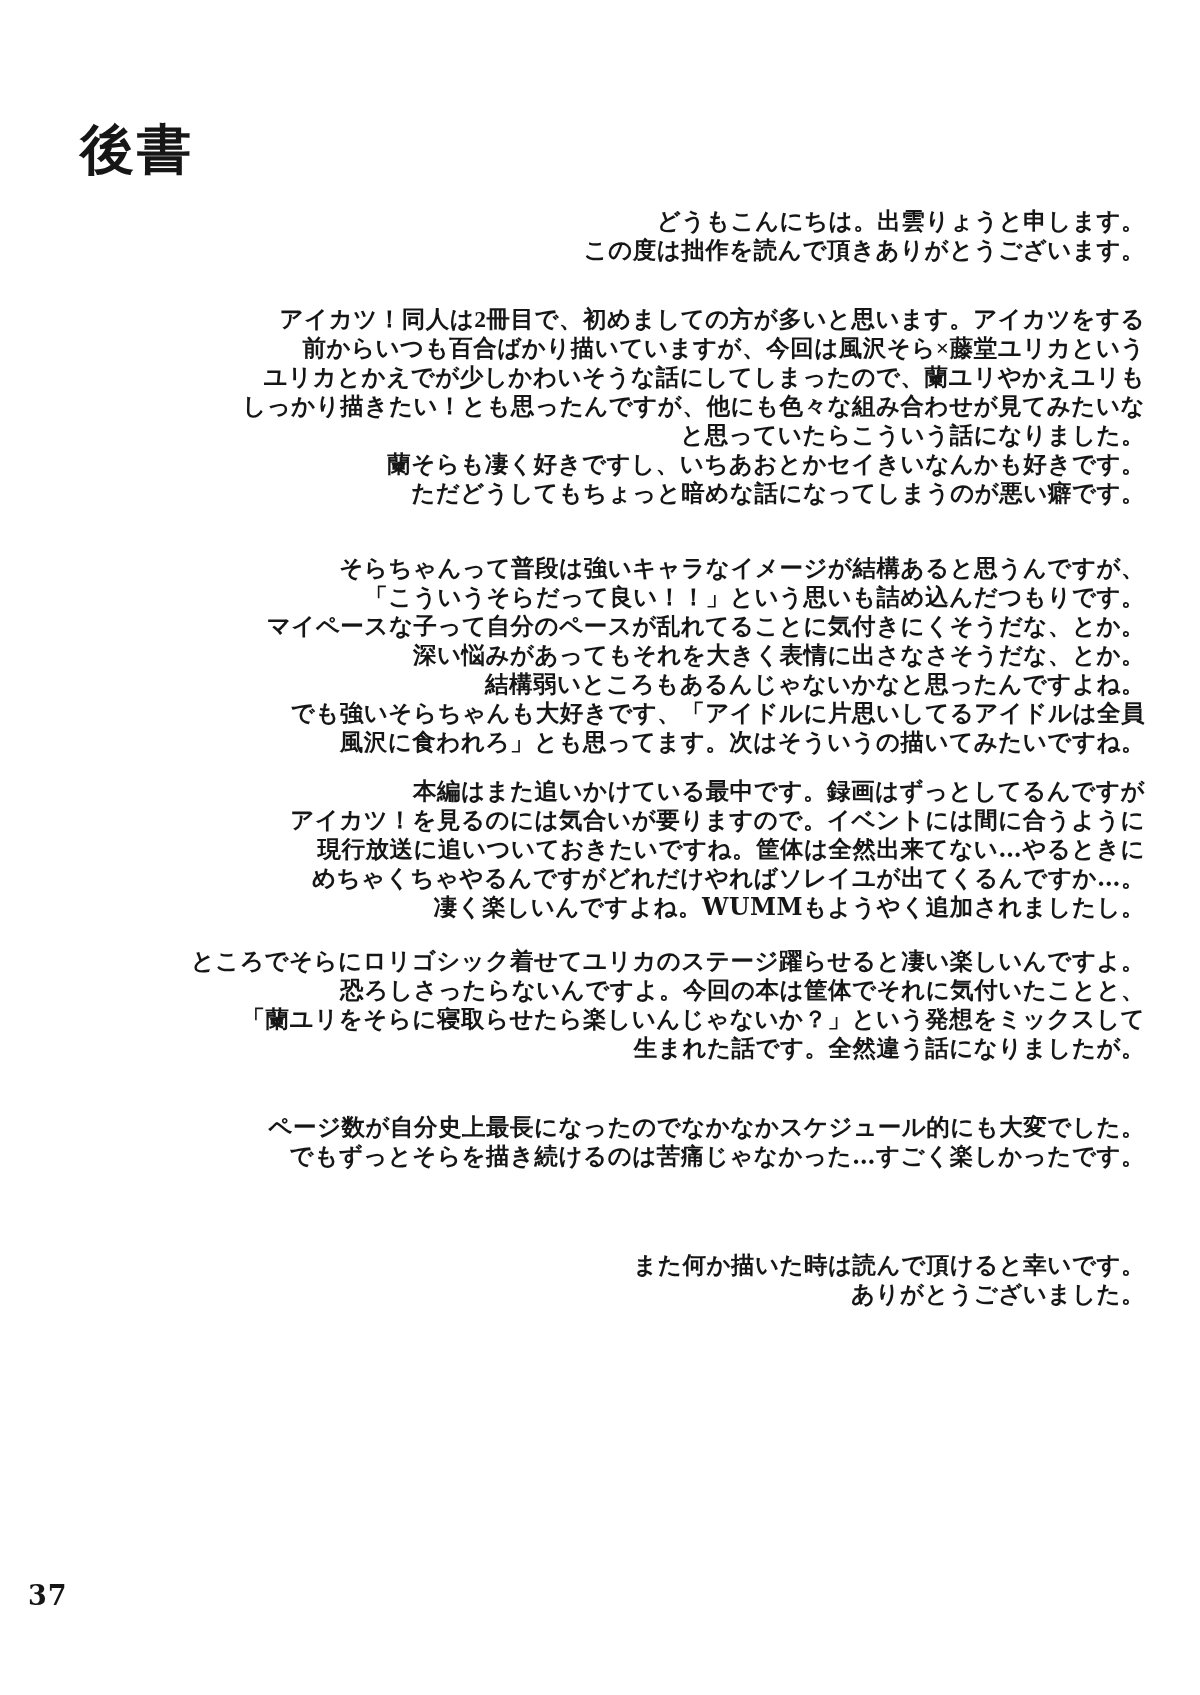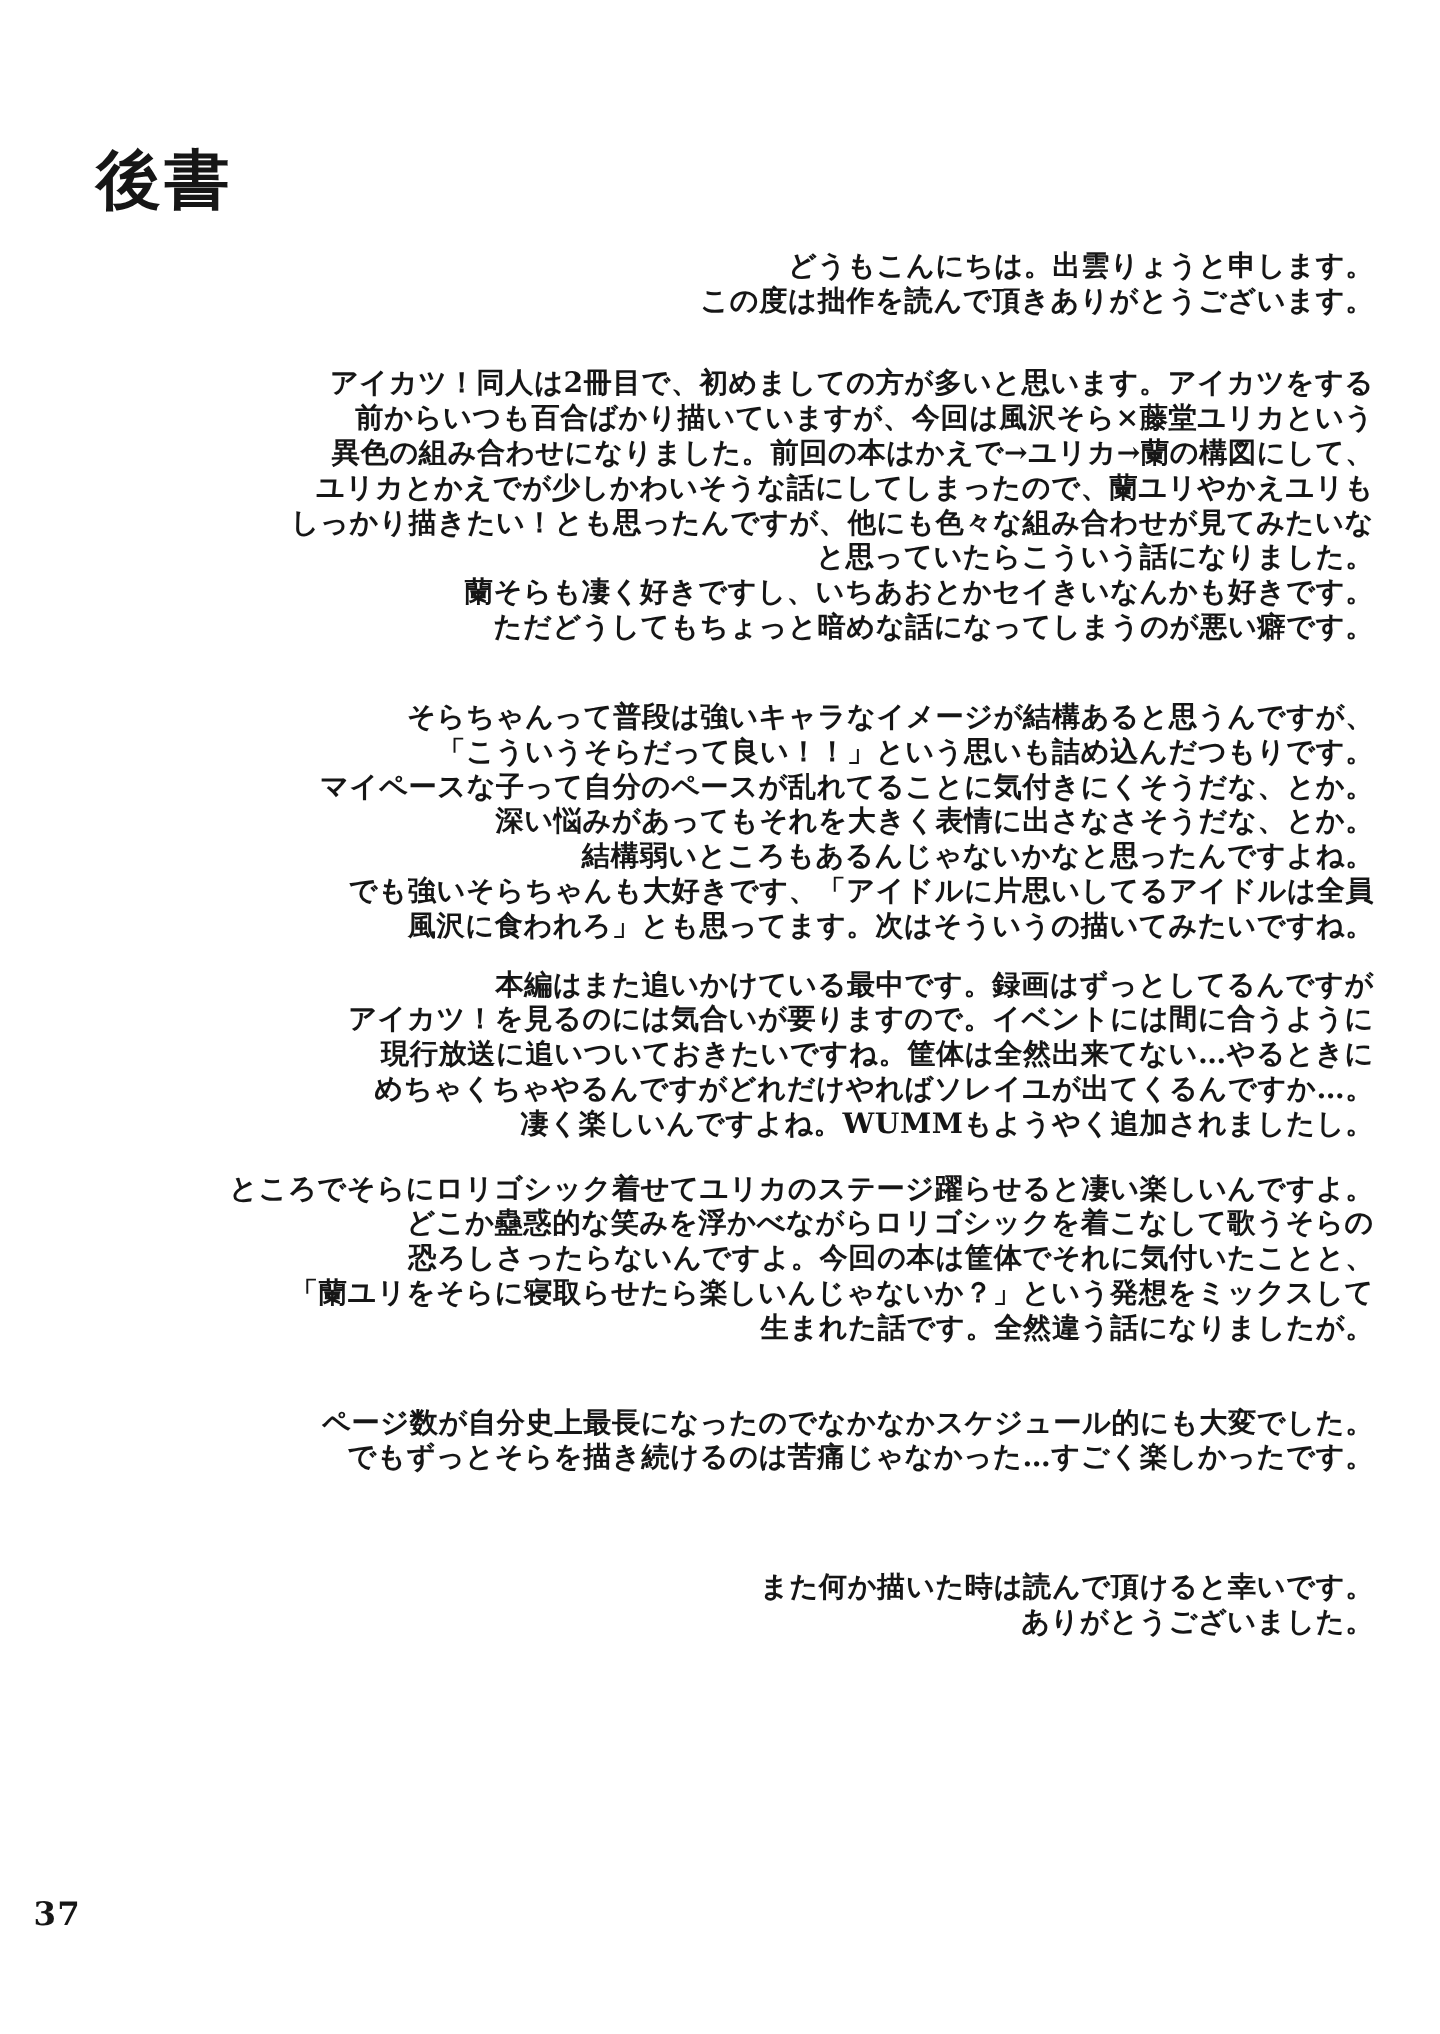--- a/index.html
+++ b/index.html
@@ -34,21 +34,21 @@
     margin: 0;
     letter-spacing: 0.5px;
     text-align: right;
   }
   .line {
     display: block;
     white-space: pre-wrap;
   }
   
   .para.greeting { margin-top: 27px; }
-  .para.p1 { margin-top: 40px; }
+  .para.p1 { margin-top: 40px; font-family: Liberation Serif, serif; }
   .para.p2 { margin-top: 46px; }
   .para.p3 { margin-top: 20px; }
   .para.p4 { margin-top: 25px; }
   .para.p5 { margin-top: 50px; }
   .para.p6 { margin-top: 80px; font-family: Liberation Serif, serif; }
   .date-line {
     font-size: 23.5px;
     line-height: 29px;
     margin: 80px 0 0 0;
     letter-spacing: 0.5px;
@@ -68,21 +68,20 @@
   <h1 class="title">後書</h1>
 
   <section>
     <p class="para greeting">
         <span class="line">　どうもこんにちは。出雲りょうと申します。</span>
         <span class="line">この度は拙作を読んで頂きありがとうございます。</span>
       </p>
     <p class="para p1">
         <span class="line">　アイカツ！同人は2冊目で、初めましての方が多いと思います。アイカツをする</span>
         <span class="line">前からいつも百合ばかり描いていますが、今回は風沢そら×藤堂ユリカという</span>
-        <span class="line">異色の組み合わせになりました。前回の本はかえで→ユリカ→蘭の構図にして、</span>
         <span class="line">ユリカとかえでが少しかわいそうな話にしてしまったので、蘭ユリやかえユリも</span>
         <span class="line">しっかり描きたい！とも思ったんですが、他にも色々な組み合わせが見てみたいな</span>
         <span class="line">と思っていたらこういう話になりました。</span>
         <span class="line">　蘭そらも凄く好きですし、いちあおとかセイきいなんかも好きです。</span>
         <span class="line">ただどうしてもちょっと暗めな話になってしまうのが悪い癖です。</span>
       </p>
     <p class="para p2">
         <span class="line">　そらちゃんって普段は強いキャラなイメージが結構あると思うんですが、</span>
         <span class="line">「こういうそらだって良い！！」という思いも詰め込んだつもりです。</span>
         <span class="line">マイペースな子って自分のペースが乱れてることに気付きにくそうだな、とか。</span>
@@ -93,21 +92,20 @@
       </p>
     <p class="para p3">
         <span class="line">　本編はまた追いかけている最中です。録画はずっとしてるんですが</span>
         <span class="line">アイカツ！を見るのには気合いが要りますので。イベントには間に合うように</span>
         <span class="line">現行放送に追いついておきたいですね。筐体は全然出来てない…やるときに</span>
         <span class="line">めちゃくちゃやるんですがどれだけやればソレイユが出てくるんですか…。</span>
         <span class="line">凄く楽しいんですよね。WUMMもようやく追加されましたし。</span>
       </p>
     <p class="para p4">
         <span class="line">　ところでそらにロリゴシック着せてユリカのステージ躍らせると凄い楽しいんですよ。</span>
-        <span class="line">どこか蠱惑的な笑みを浮かべながらロリゴシックを着こなして歌うそらの</span>
         <span class="line">恐ろしさったらないんですよ。今回の本は筐体でそれに気付いたことと、</span>
         <span class="line">「蘭ユリをそらに寝取らせたら楽しいんじゃないか？」という発想をミックスして</span>
         <span class="line">生まれた話です。全然違う話になりましたが。</span>
       </p>
     <p class="para p5">
         <span class="line">　ページ数が自分史上最長になったのでなかなかスケジュール的にも大変でした。</span>
         <span class="line">でもずっとそらを描き続けるのは苦痛じゃなかった…すごく楽しかったです。</span>
       </p>
     <p class="para p6">
         <span class="line">また何か描いた時は読んで頂けると幸いです。</span>

